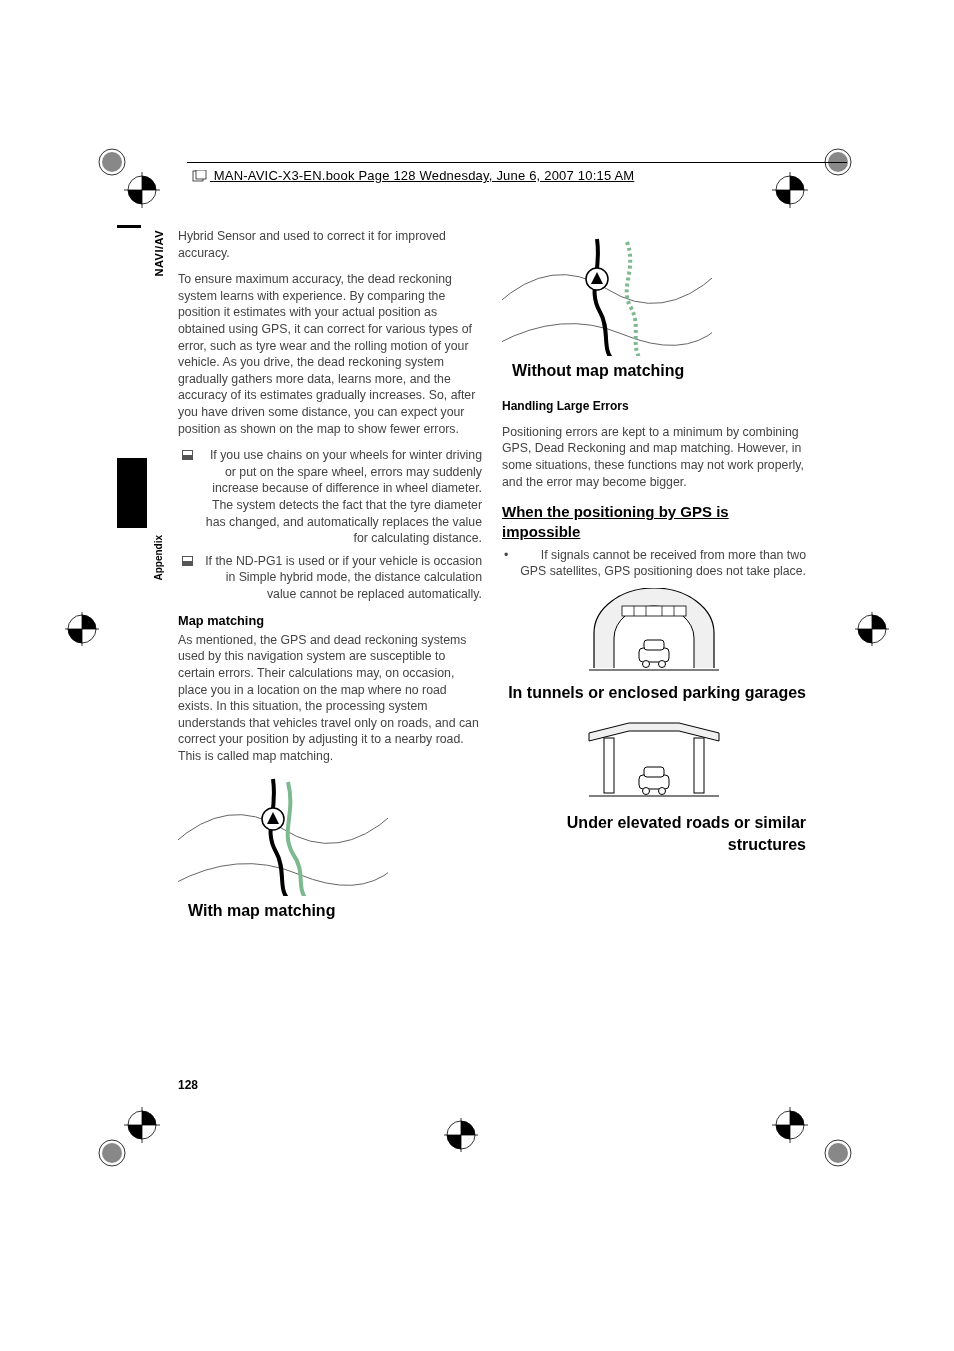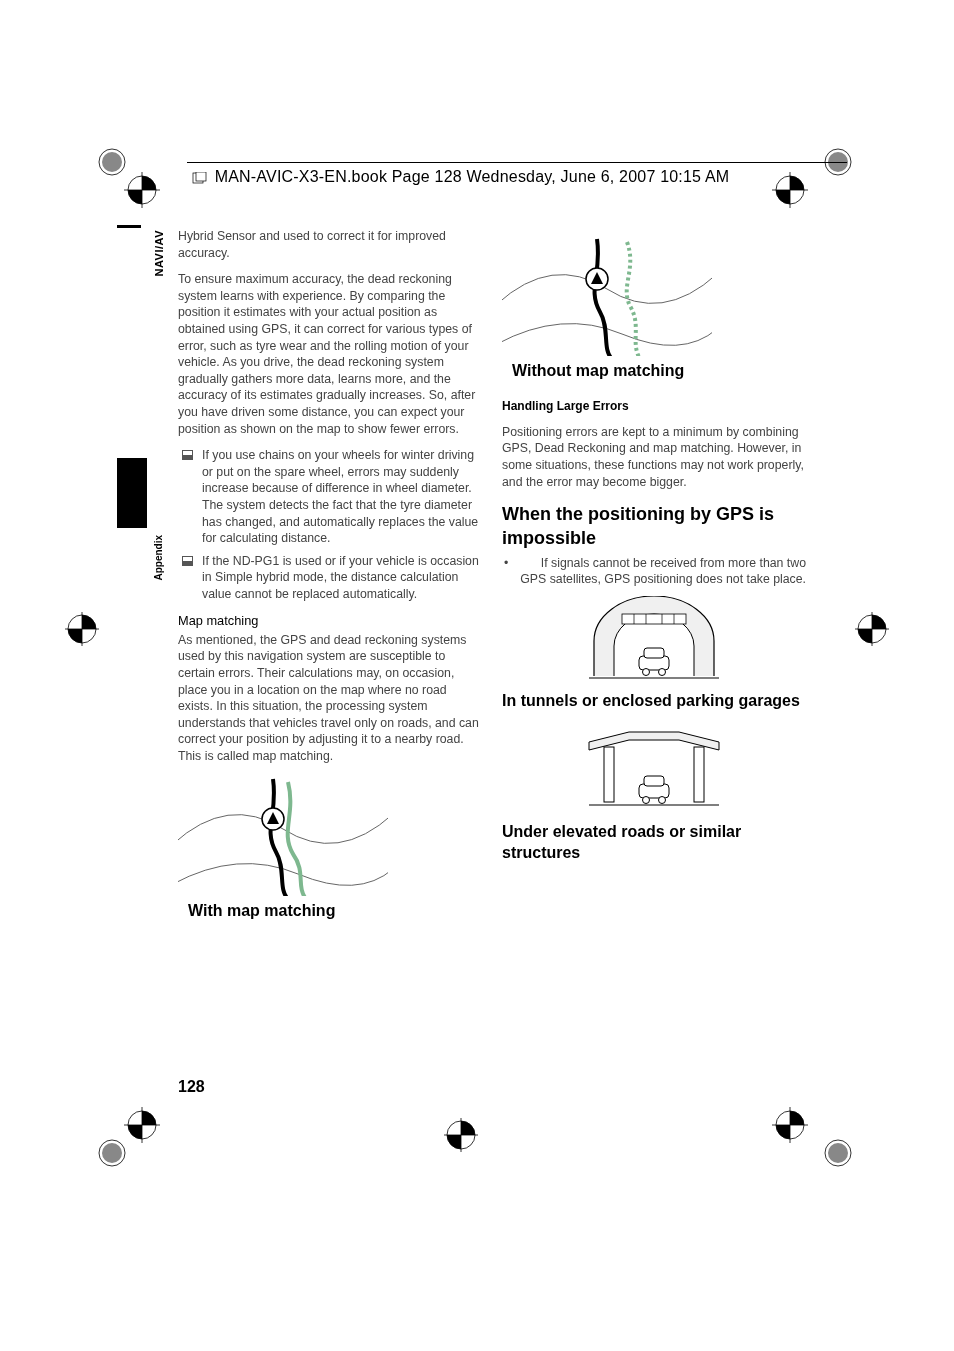--- a/index.html
+++ b/index.html
@@ -28,22 +28,23 @@
     position: absolute;
     left: 187px;
     top: 162px;
     width: 660px;
     border-top: 0.5px solid #000;
   }
   .header-text {
     position: absolute;
     left: 190px;
     top: 168px;
-    font-size: 16px;
+    font-size: 13px;
     letter-spacing: 0.2px;
+    text-decoration: underline;
   }
   .black-tab {
     position: absolute;
     left: 117px;
     top: 225px;
     width: 24px;
     height: 3px;
     background: #000;
   }
   .black-block {
@@ -88,35 +89,37 @@
     color: #444;
   }
   .col p { margin: 0 0 10px 0; }
   .h2 {
     font-size: 12px;
     font-weight: bold;
     color: #000;
     margin: 16px 0 10px 0;
   }
   .h3 {
-    font-size: 18px;
+    font-size: 15px;
     font-weight: bold;
     color: #000;
     margin: 12px 0 4px 0;
+    text-decoration: underline;
   }
   .h4 {
     font-size: 12.8px;
-    font-weight: normal;
+    font-weight: bold;
     color: #000;
     margin: 10px 0 2px 0;
   }
   ul.boxlist {
     list-style: none;
     padding: 0 0 0 0;
     margin: 0 0 8px 0;
+    text-align: right;
   }
   ul.boxlist li {
     position: relative;
     padding-left: 24px;
     margin-bottom: 6px;
   }
   ul.boxlist li::before {
     content: "";
     position: absolute;
     left: 4px;
@@ -150,28 +153,28 @@
     border: 0;
     margin: 6px 0 2px 0;
   }
   .caption {
     font-size: 16px;
     font-weight: bold;
     color: #000;
     margin: 4px 0 10px 10px;
   }
   .caption.center {
-    text-align: left;
+    text-align: right;
     margin-left: 0;
   }
   .pagenum {
     position: absolute;
     left: 178px;
     top: 1078px;
-    font-size: 16px;
+    font-size: 12px;
     font-weight: bold;
   }
   .illus {
     display: flex;
     justify-content: center;
     margin: 8px 0 2px 0;
   }
 </style>
 </head>
 <body>

